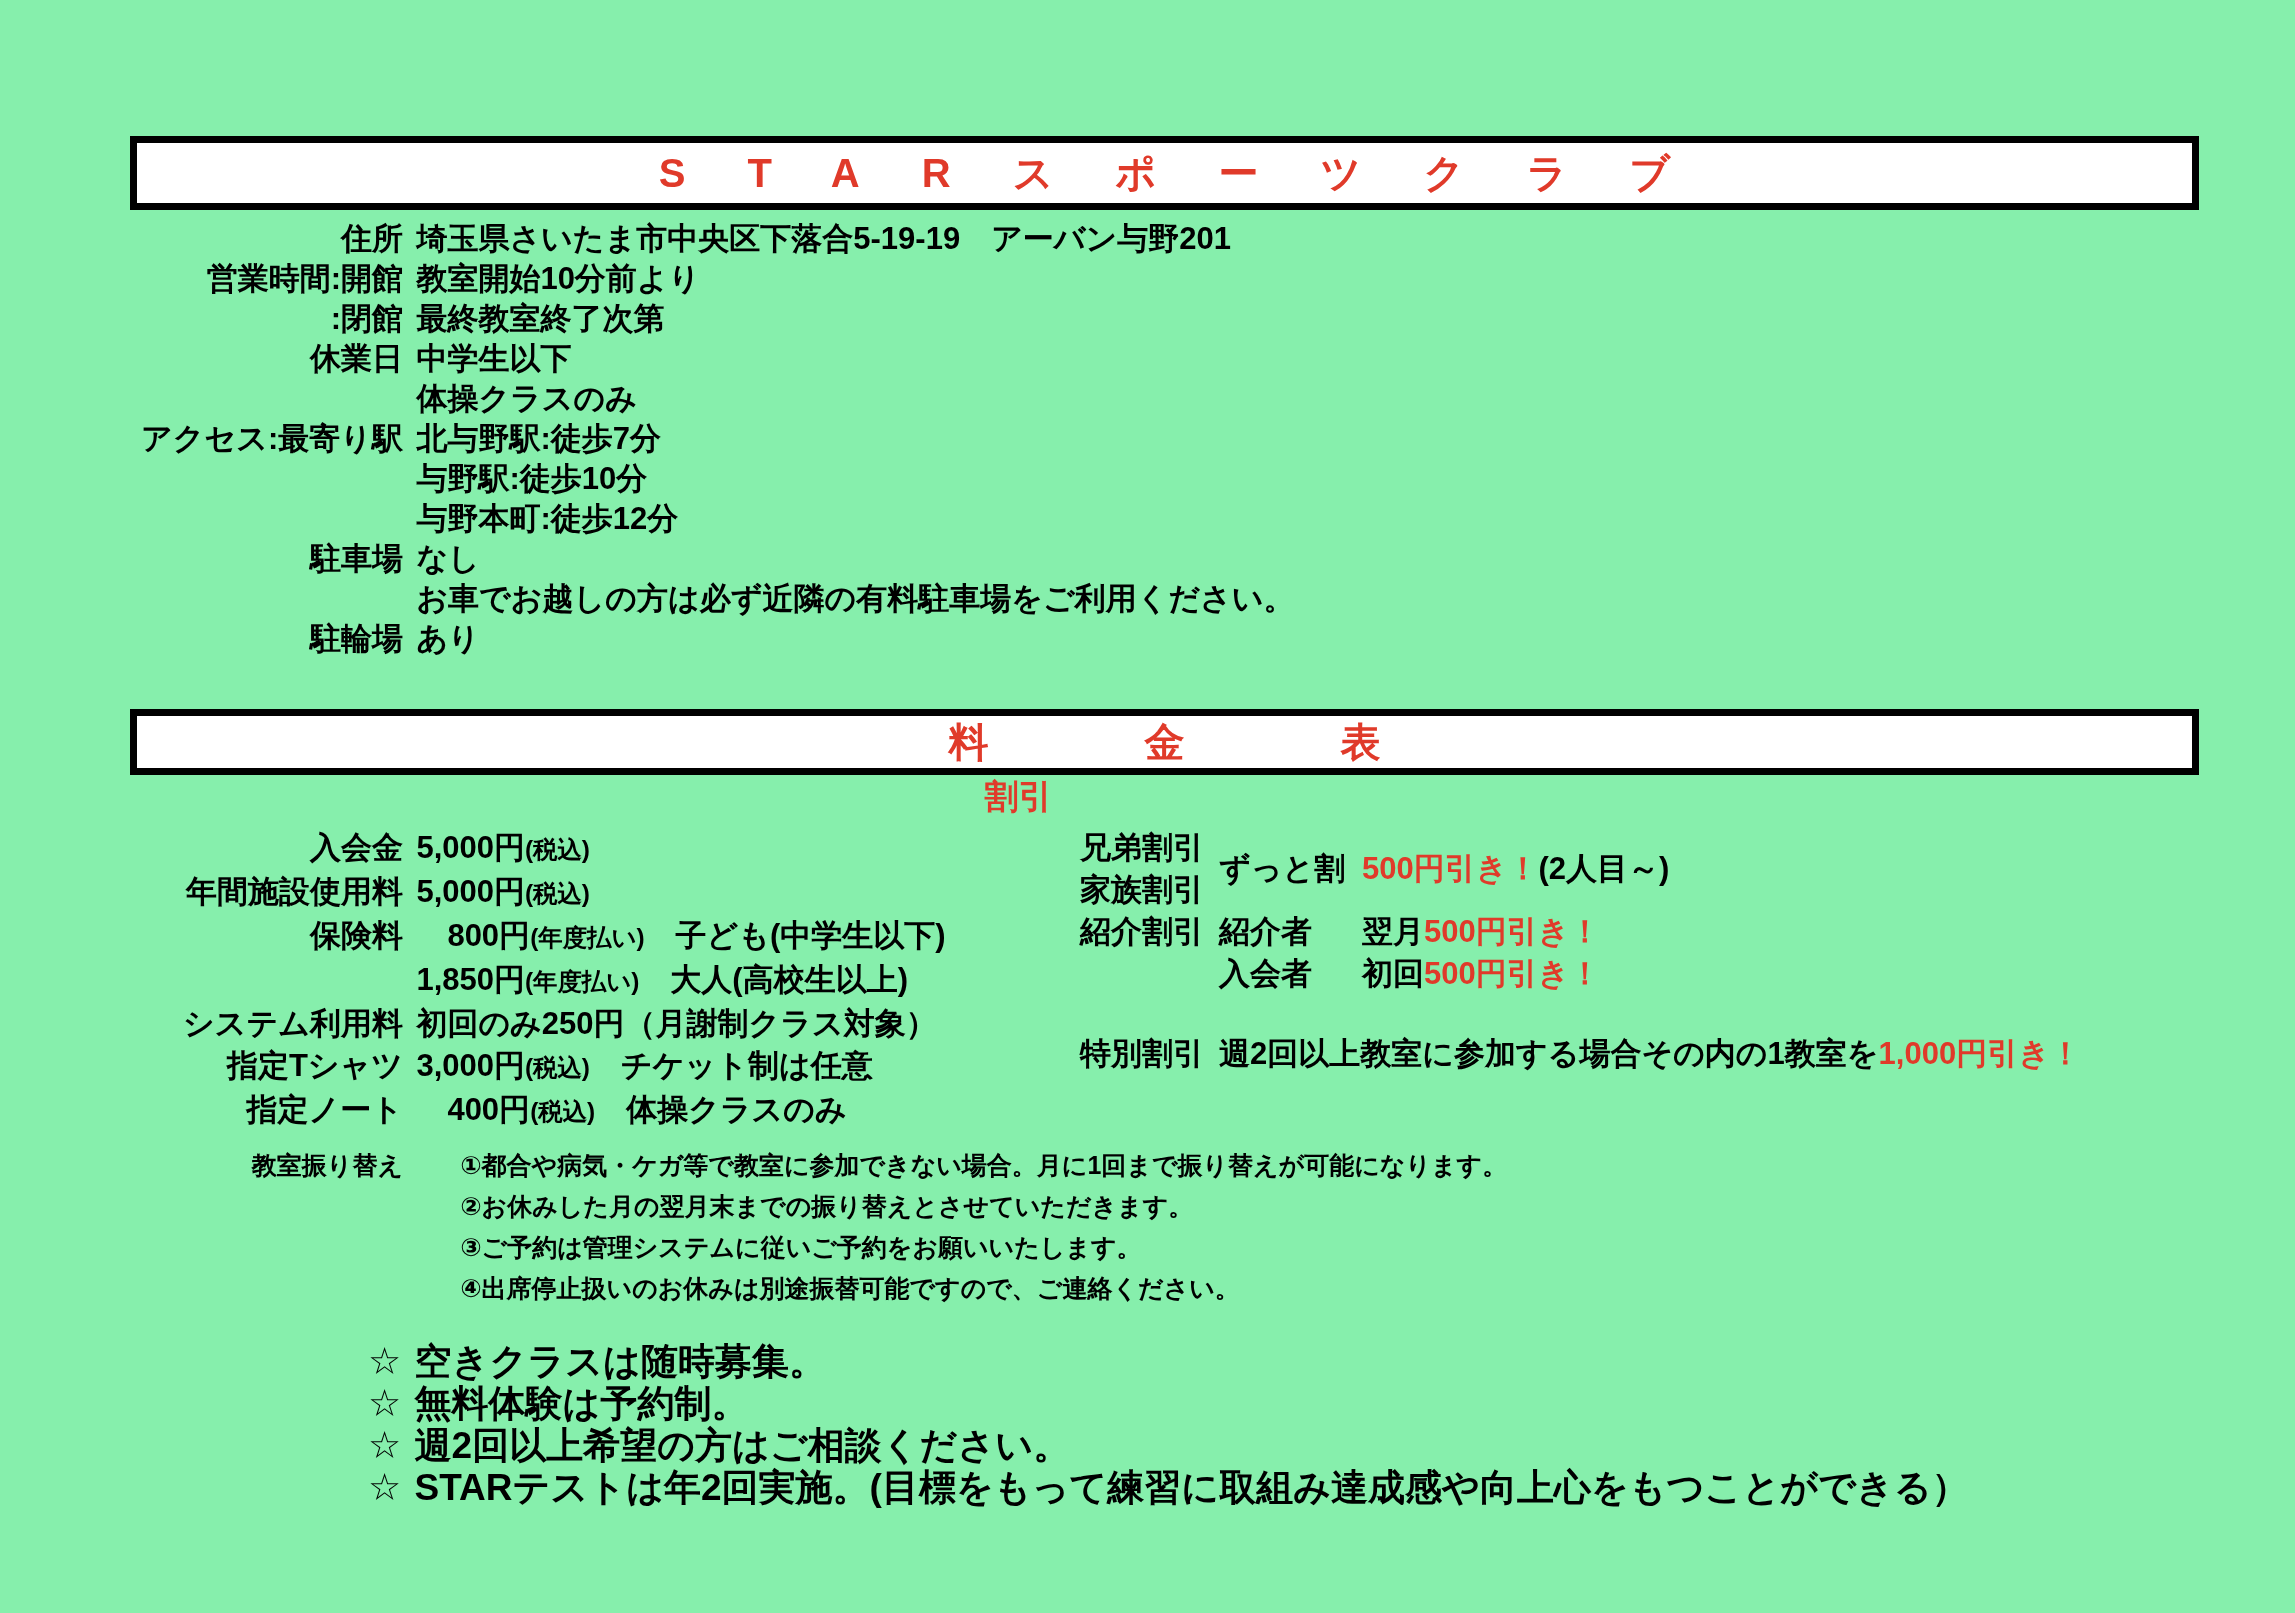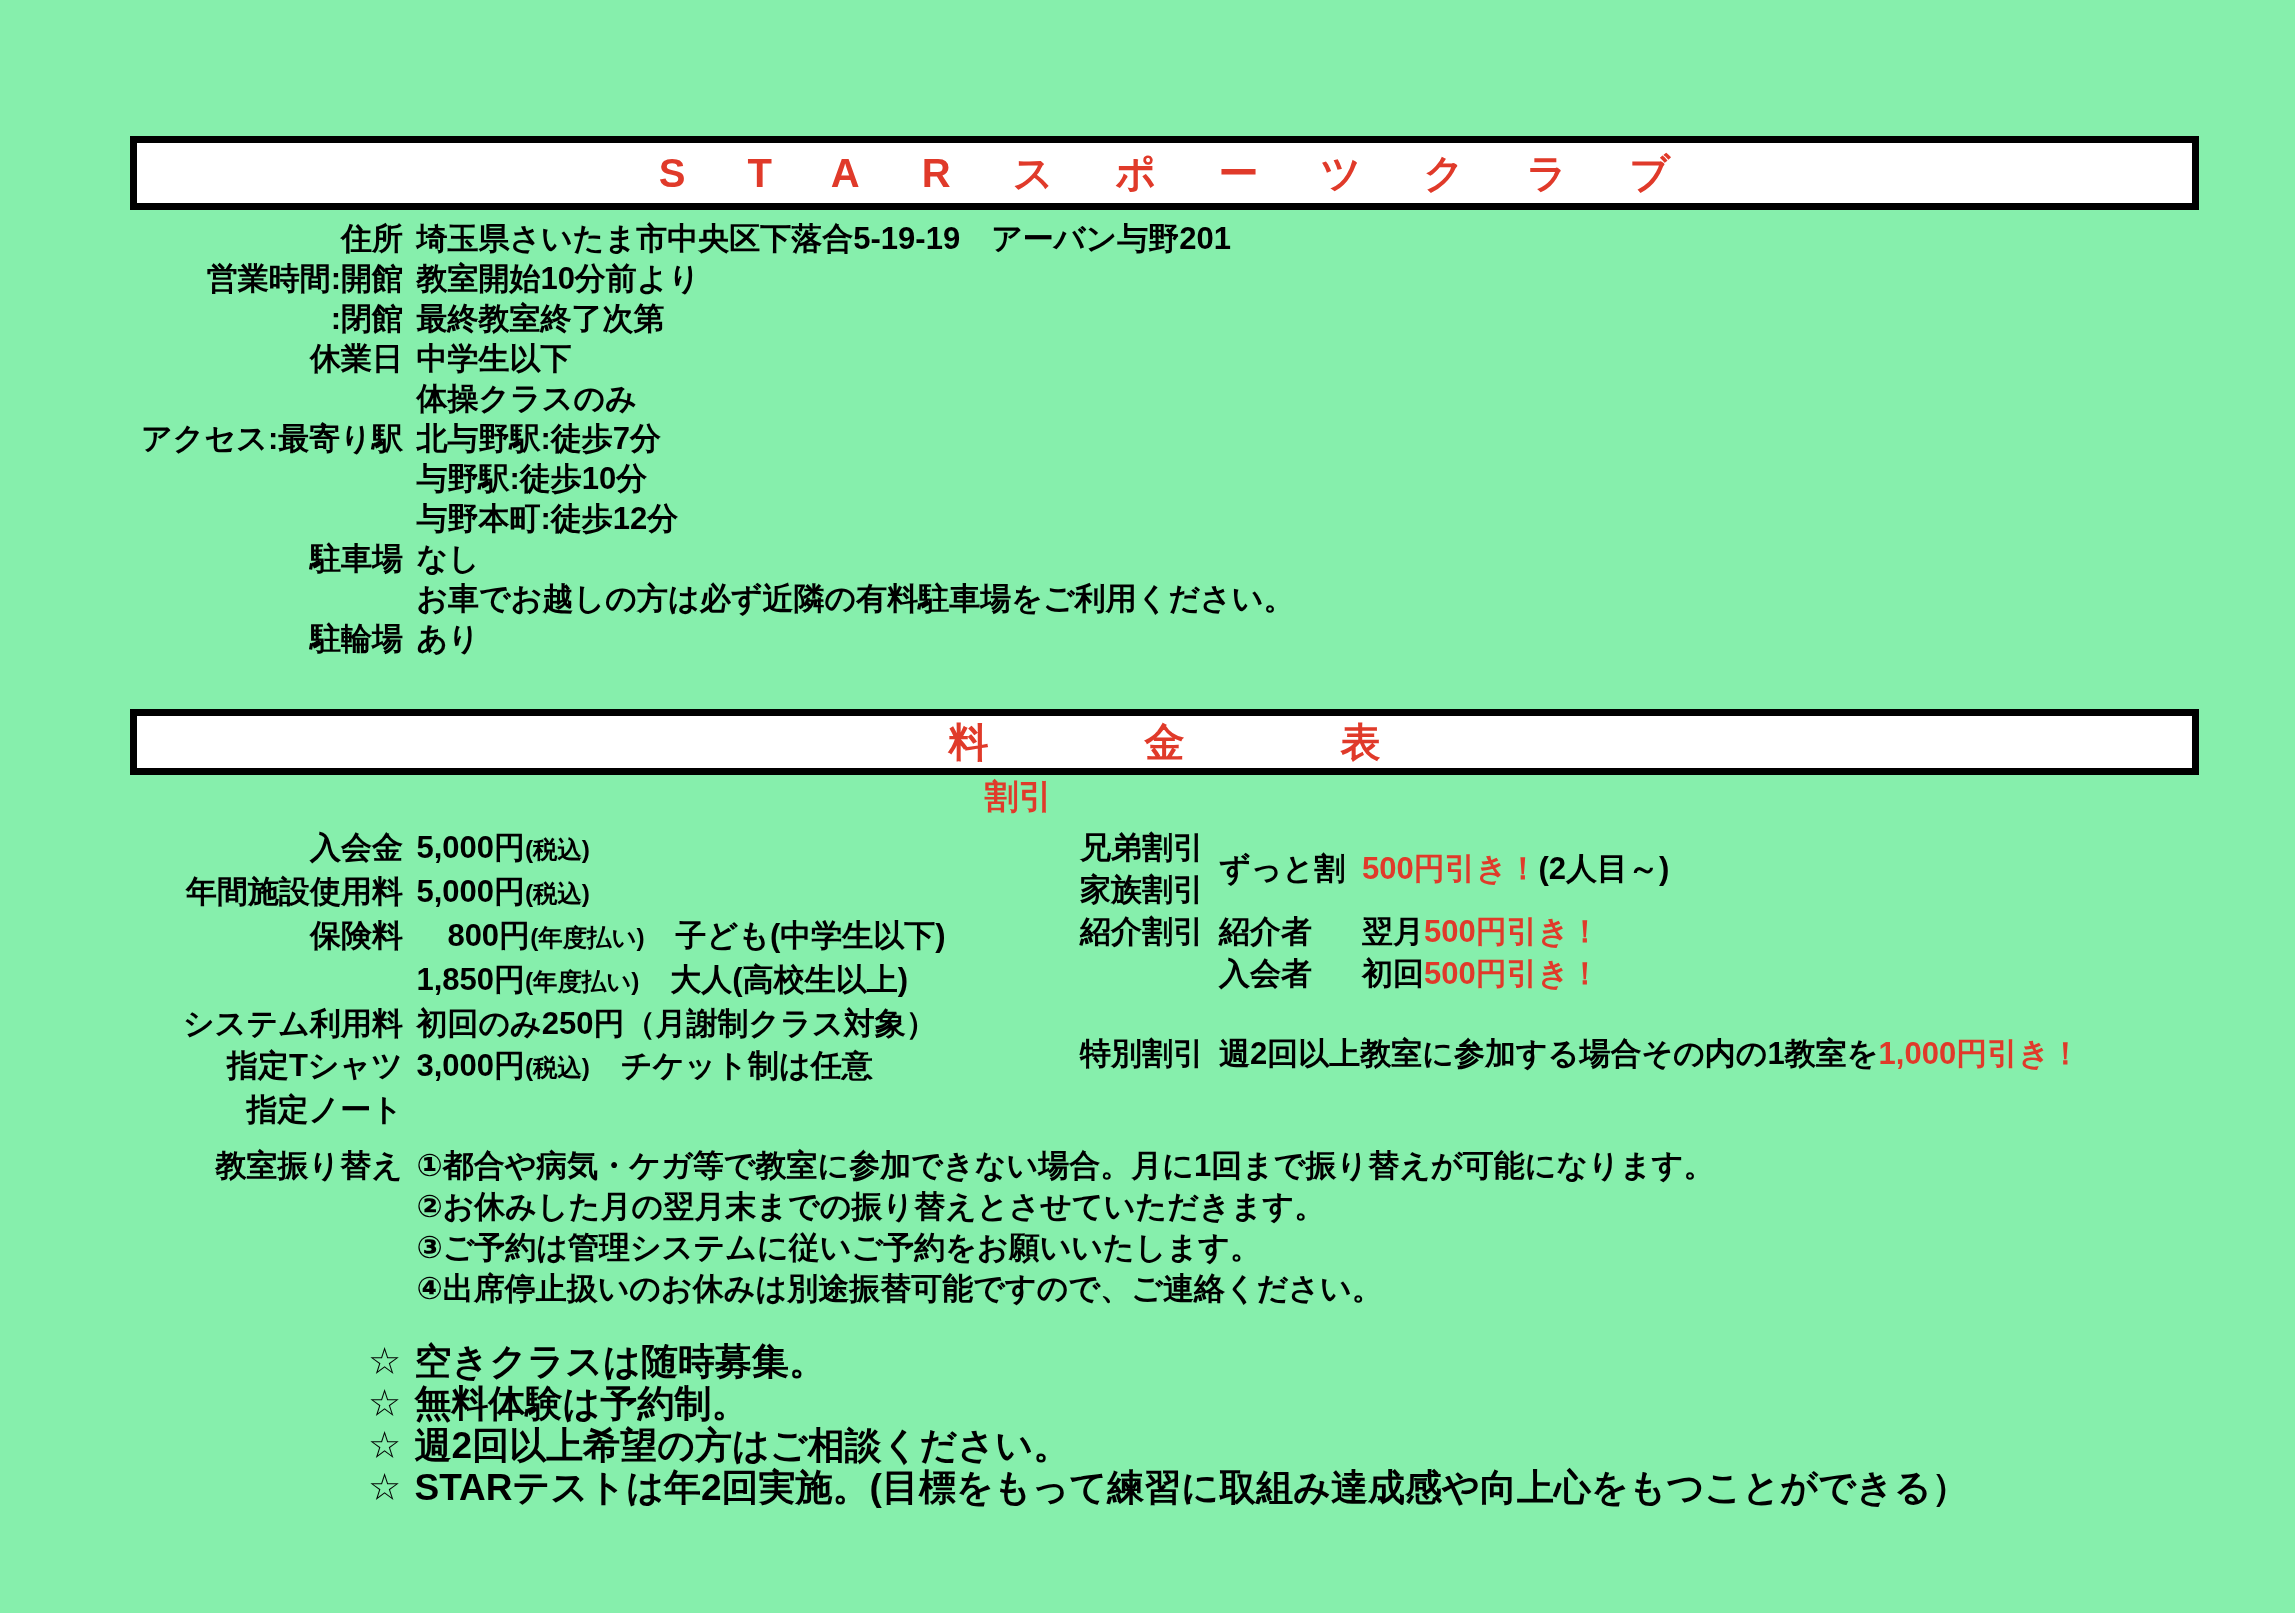--- a/index.html
+++ b/index.html
@@ -52,21 +52,21 @@
   .dlabels div { line-height: 42px; white-space: nowrap; }
   .dmid  { width: 143px; flex: none; display: flex; align-items: center; white-space: nowrap; }
   .dval  { display: flex; align-items: center; white-space: nowrap; }
   .drow  { display: flex; line-height: 42px; }
   .dcol1 { width: 139px; flex: none; white-space: nowrap; }
   .dcol2 { width: 143px; flex: none; white-space: nowrap; }
   .dtext { white-space: nowrap; }
   .special { margin-top: 38px; }
 
   
-  .transfer { position: absolute; left: 0; top: 1145px; display: flex; font-size: 31px; }
+  .transfer { position: absolute; left: 0; top: 1145px; display: flex; font-size: 25px; gap: 44px; }
   .transfer .rules { margin-left: 13.4px; }
   .transfer .label { line-height: 41px; }
   .rules div { line-height: 41px; white-space: nowrap; }
 
   
   .notes { position: absolute; left: 368px; top: 1341px; font-size: 37px; }
   .notes .note { line-height: 42px; white-space: nowrap; }
   .note-star { margin-right: 13.4px; }
 </style>
 </head>
@@ -170,20 +170,21 @@
         <div class="value"><span>初回のみ250円（月謝制クラス対象）</span></div>
       </div>
 
       <div class="row">
         <div class="label">指定Tシャツ</div>
         <div class="value"><span>3,000円</span><span class="small">(税込)</span><span>　チケット制は任意</span></div>
       </div>
 
       <div class="row">
         <div class="label">指定ノート</div>
+        <div class="value"><span>　400円</span><span class="small">(税込)</span><span>　体操クラスのみ</span></div>
       </div>
     </div>
 
   <div class="discounts">
 
     <div class="dgroup">
       <div class="dlabels">
 
           <div>兄弟割引</div>
 

